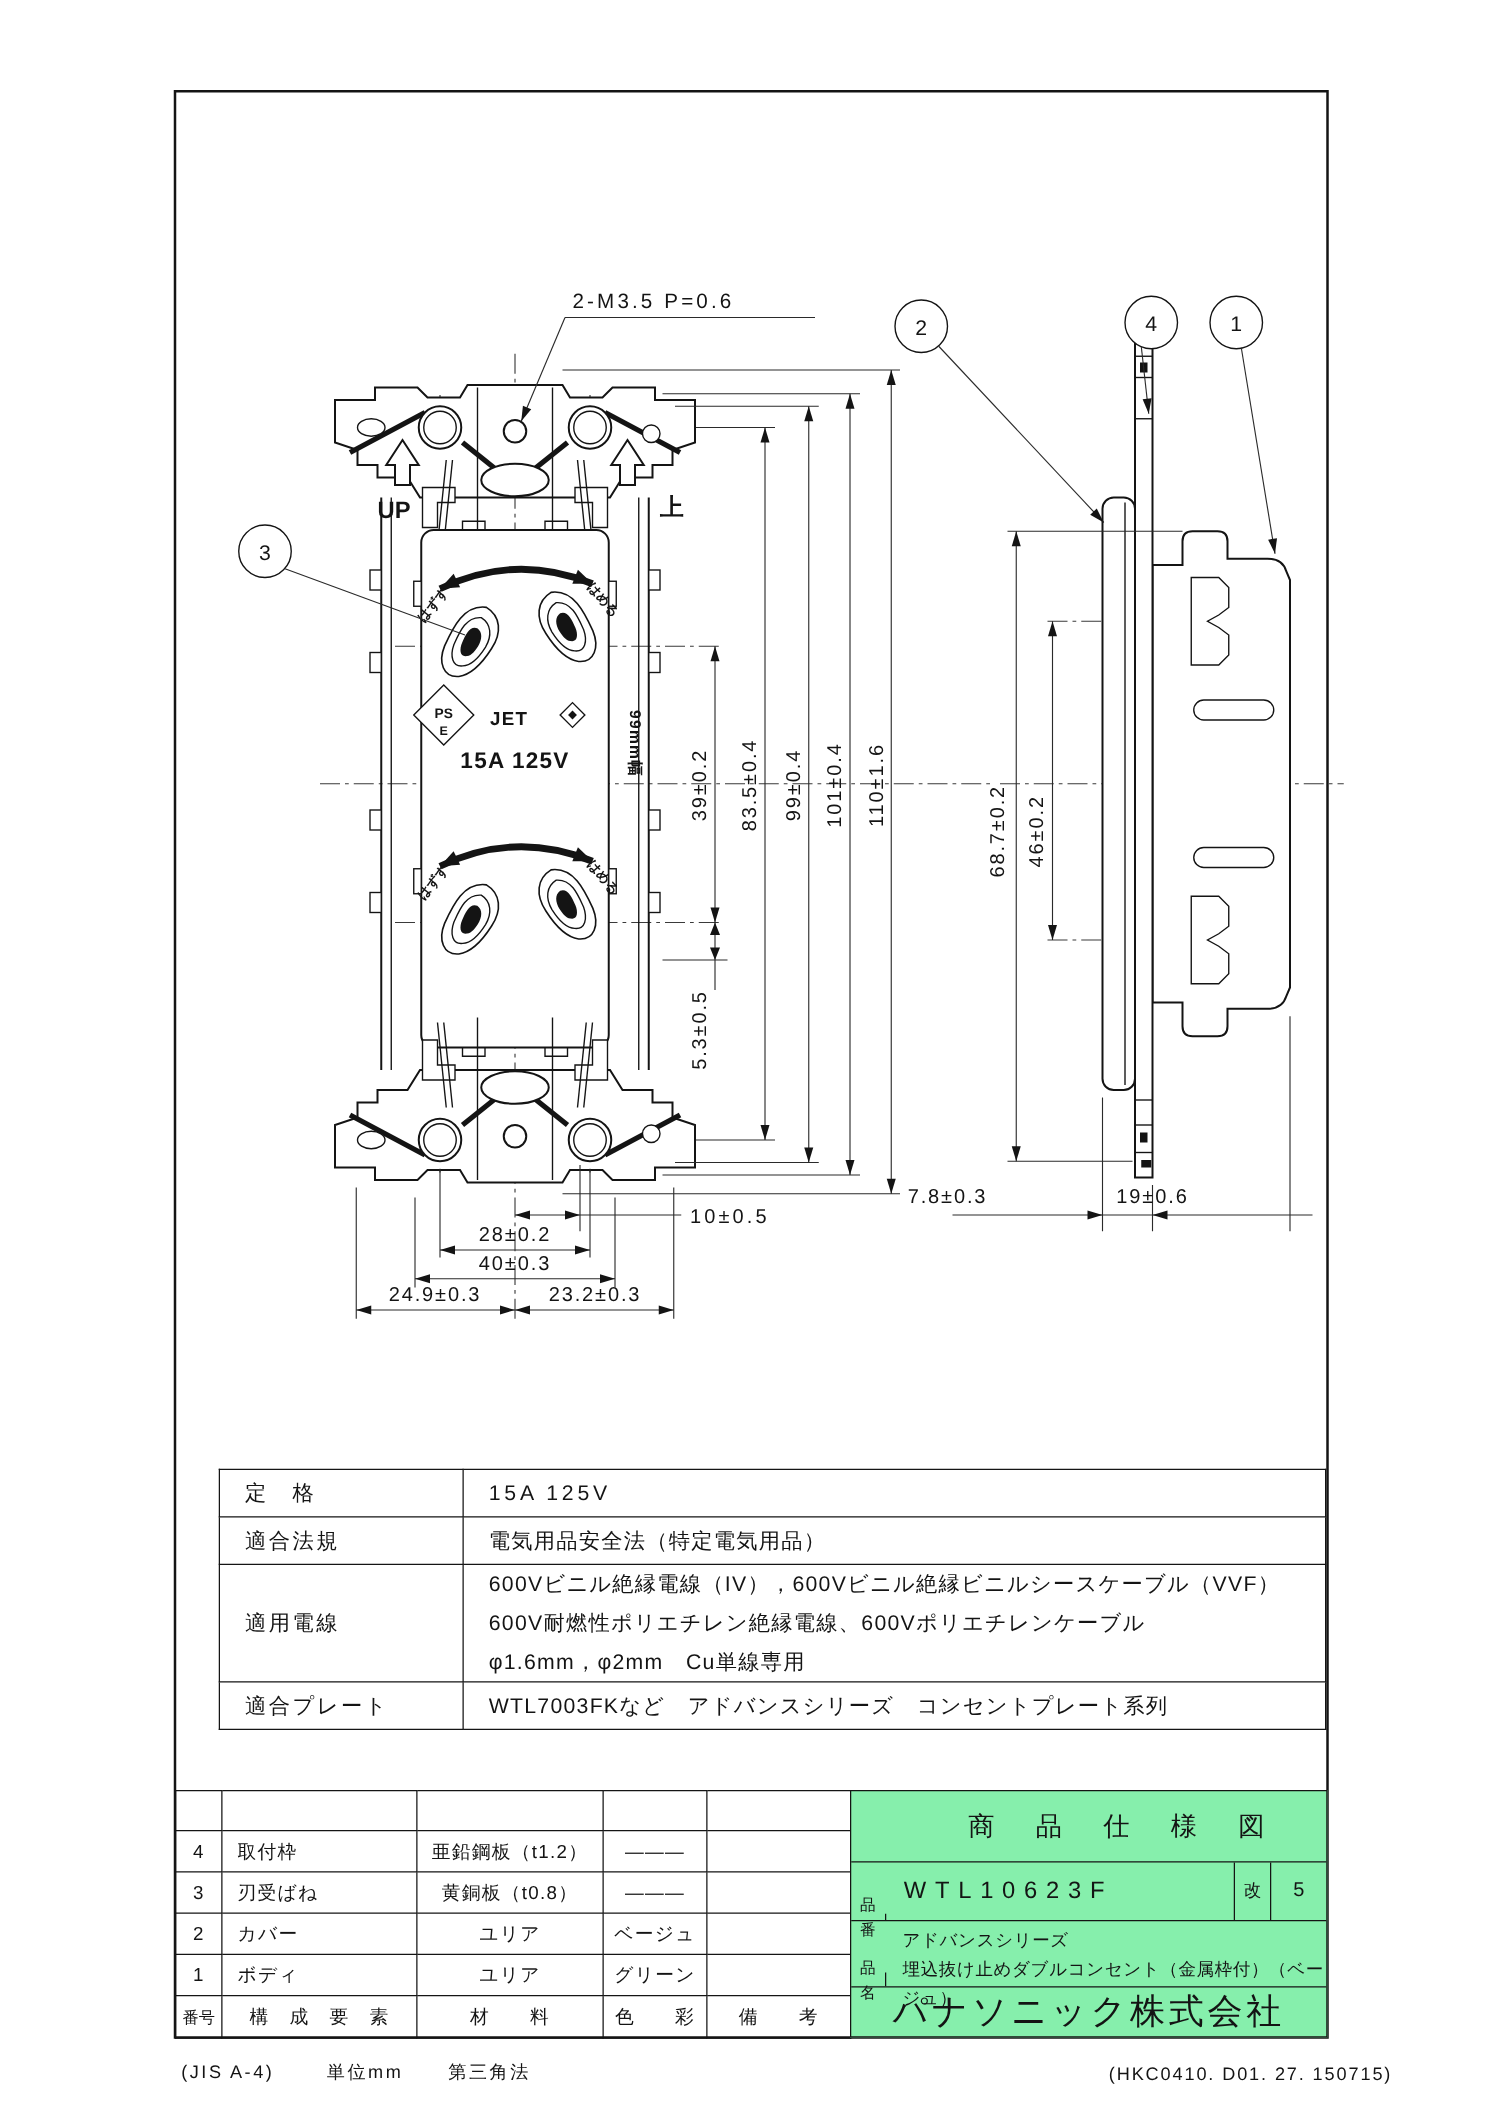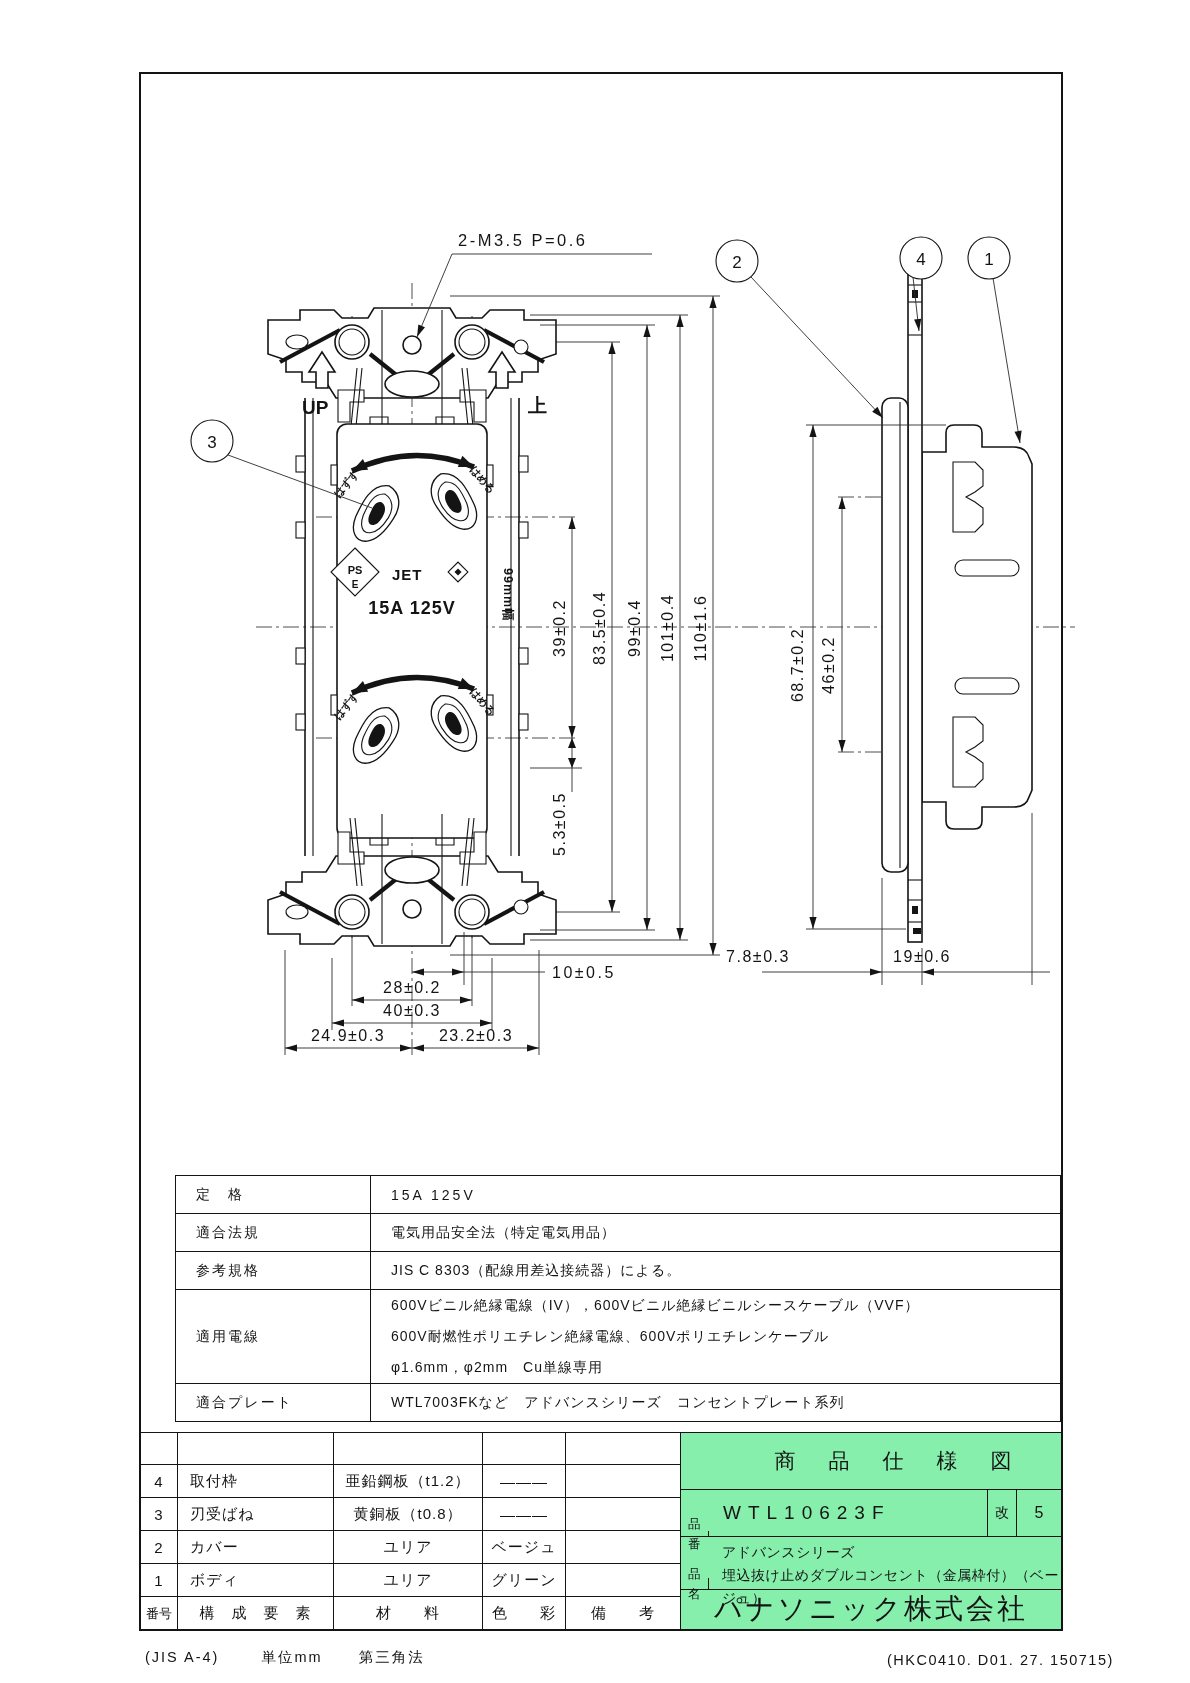--- a/index.html
+++ b/index.html
@@ -12,21 +12,21 @@
   .thick{stroke:#141414;stroke-width:4.2;fill:none;}
   .cl{stroke:#3a3a3a;stroke-width:0.9;fill:none;stroke-dasharray:16 4 3 4;}
   .wf{fill:#fff;}
   .td{font-size:16.5px;letter-spacing:2.5px;}
   .tdm{font-size:16px;letter-spacing:1.5px;text-anchor:middle;}
   .tb{font-size:19px;font-weight:bold;}
   .tj{font-size:10.5px;font-weight:bold;text-anchor:middle;}
   .bal{font-size:17px;text-anchor:middle;}
   
   .spec{border-collapse:collapse;table-layout:fixed;position:absolute;left:175px;top:1175px;width:885px;}
-  .spec td{border:1.6px solid #141414;font-size:14px;padding:0 0 0 20px;letter-spacing:1px;vertical-align:middle;}
+  .spec td{border:1.6px solid #141414;font-size:17px;padding:0 0 0 20px;letter-spacing:1px;vertical-align:middle;}
   .spec .lc{letter-spacing:2px;}
   .spec .ml div{line-height:31px;}
   .parts{border-collapse:collapse;table-layout:fixed;position:absolute;left:140px;top:1432px;width:540px;}
   .parts td{border:1.6px solid #141414;font-size:15px;padding:0;vertical-align:middle;letter-spacing:1px;}
   .parts .cn{text-align:center;}
   .parts .cp{padding-left:12px;}
   .tblock{position:absolute;left:680px;top:1432px;width:382px;height:198px;border:1.8px solid #141414;box-sizing:border-box;background:#86efac;}
   .trow{display:flex;box-sizing:border-box;}
   .t-title{height:57px;border-bottom:1.6px solid #141414;display:flex;align-items:center;justify-content:center;font-size:21px;letter-spacing:6px;padding-left:50px;box-sizing:border-box;}
   .t-lbl{width:28px;border-right:1.6px solid #141414;font-size:12.5px;line-height:1.6;text-align:left;word-break:break-all;display:flex;align-items:center;justify-content:center;box-sizing:border-box;padding:0 7px;margin-top:41px;}
@@ -305,24 +305,20 @@
     </colgroup>
   <tbody>
       <tr style="height:38px;">
     <td class="lc">定　格</td>
     <td style="letter-spacing:3px;">15A 125V</td>
   </tr>
   <tr style="height:38px;">
     <td class="lc">適合法規</td>
     <td>電気用品安全法（特定電気用品）</td>
   </tr>
-  <tr style="height:38px;">
-    <td class="lc">参考規格</td>
-    <td>JIS C 8303（配線用差込接続器）による。</td>
-  </tr>
   <tr style="height:93px;">
     <td class="lc">適用電線</td>
     <td class="ml">
       <div>600Vビニル絶縁電線（IV），600Vビニル絶縁ビニルシースケーブル（VVF）</div>
       <div>600V耐燃性ポリエチレン絶縁電線、600Vポリエチレンケーブル</div>
       <div>φ1.6mm，φ2mm　Cu単線専用</div>
     </td>
   </tr>
   <tr style="height:38px;">
     <td class="lc">適合プレート</td>

